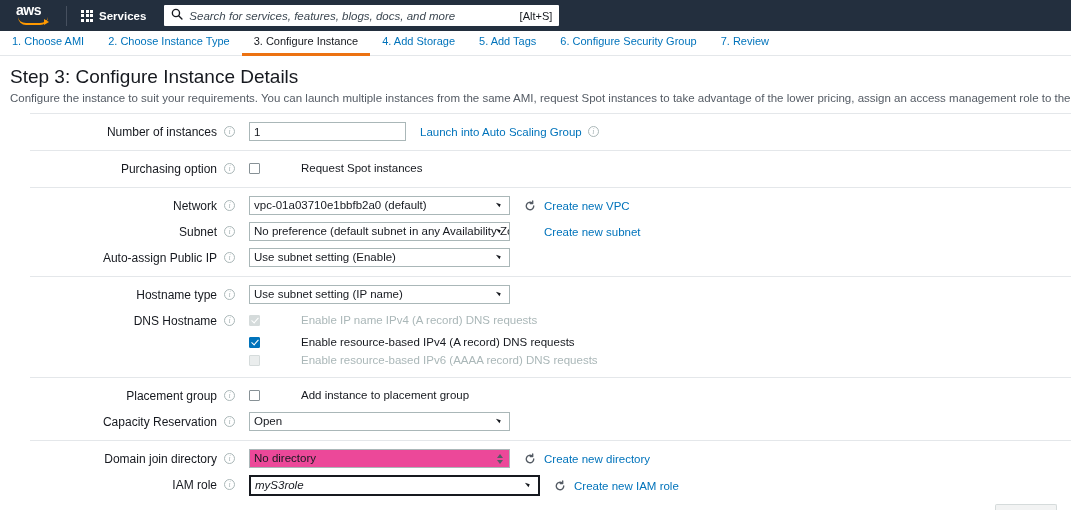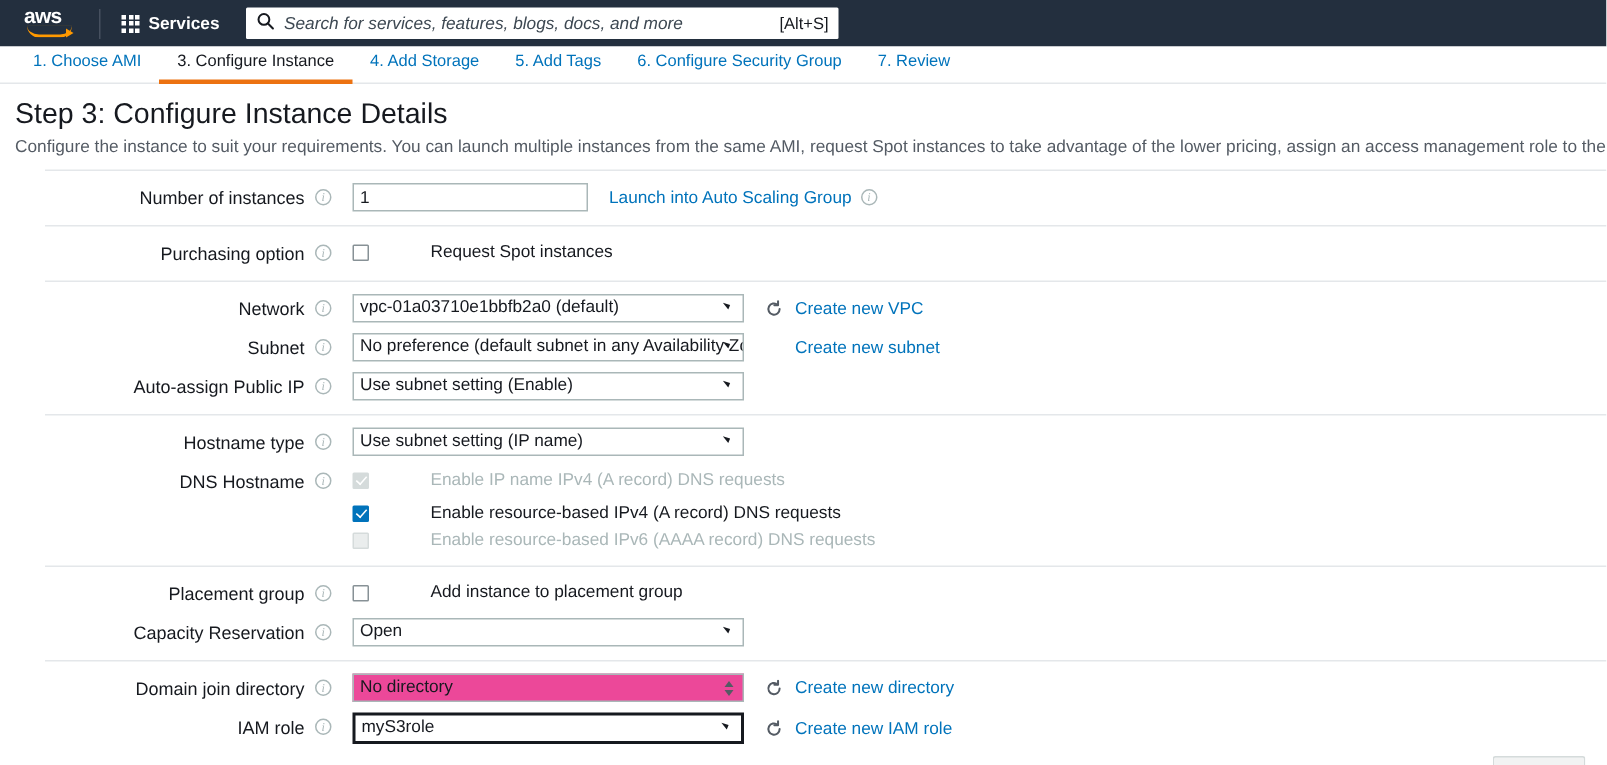--- a/index.html
+++ b/index.html
@@ -97,21 +97,21 @@
   }
   .search-input::placeholder { color: #3d4852; font-style: italic; opacity: 1; }
   .alt-s { font-size: 11px; color: #16191f; flex: none; padding-left: 6px; }
 
   
   .tabs {
     display: flex;
     align-items: flex-end;
     height: 25px;
     border-bottom: 1px solid #e4e7ea;
-    padding-left: 10px;
+    padding-left: 0;
     background: #ffffff;
     text-align: center;
   }
   .tab {
     font-size: 11px;
     color: #0073bb;
     padding: 0 12px 6px 12px;
     cursor: pointer;
     white-space: nowrap;
     line-height: 12px;
@@ -135,21 +135,21 @@
   .page-desc {
     font-size: 11.5px;
     color: #545b64;
     line-height: 14px;
     margin: 0;
     white-space: nowrap;
   }
 
   
   .form { margin-top: 8px; }
-  .section { padding: 5px 2px; }
+  .section { padding: 5px 16px; }
   .divider {
     height: 1px;
     background: #e4e7ea;
     margin-left: 30px;
     margin-right: 0;
   }
   .row {
     display: flex;
     align-items: flex-start;
     min-height: 26px;
@@ -212,21 +212,21 @@
     white-space: nowrap;
     overflow: hidden;
     line-height: 17px;
   }
   .select .caret {
     position: absolute;
     right: 5px; top: 50%;
     transform: translateY(-50%);
   }
   .select.w260 { width: 261px; }
-  .select.w260f { width: 261px; }
+  .select.w260f { width: 291px; font-style: italic; }
   .select.grey { background: #ec4899; color: #16191f; }
   .select.focused {
     border: 2px solid #16191f;
     height: 21px;
   }
   .select .stepper {
     position: absolute;
     right: 6px; top: 50%;
     transform: translateY(-50%);
     display: flex;
@@ -347,20 +347,21 @@
         <line x1="10.2" y1="10.2" x2="14.6" y2="14.6" stroke="#16191f" stroke-width="1.8" stroke-linecap="round"></line>
       </svg>
     </span>
     <input class="search-input" type="text" placeholder="Search for services, features, blogs, docs, and more" style="">
     <span class="alt-s">[Alt+S]</span>
   </div>
 </div>
 
 <div class="tabs">
   <div class="tab">1. Choose AMI</div>
+  <div class="tab">2. Choose Instance Type</div>
   <div class="tab active">3. Configure Instance</div>
   <div class="tab">4. Add Storage</div>
   <div class="tab">5. Add Tags</div>
   <div class="tab">6. Configure Security Group</div>
   <div class="tab">7. Review</div>
 </div>
 
 <div class="page-head">
   <h1 class="page-title">Step 3: Configure Instance Details</h1>
   <p class="page-desc">Configure the instance to suit your requirements. You can launch multiple instances from the same AMI, request Spot instances to take advantage of the lower pricing, assign an access management role to the instance, and more.</p>

